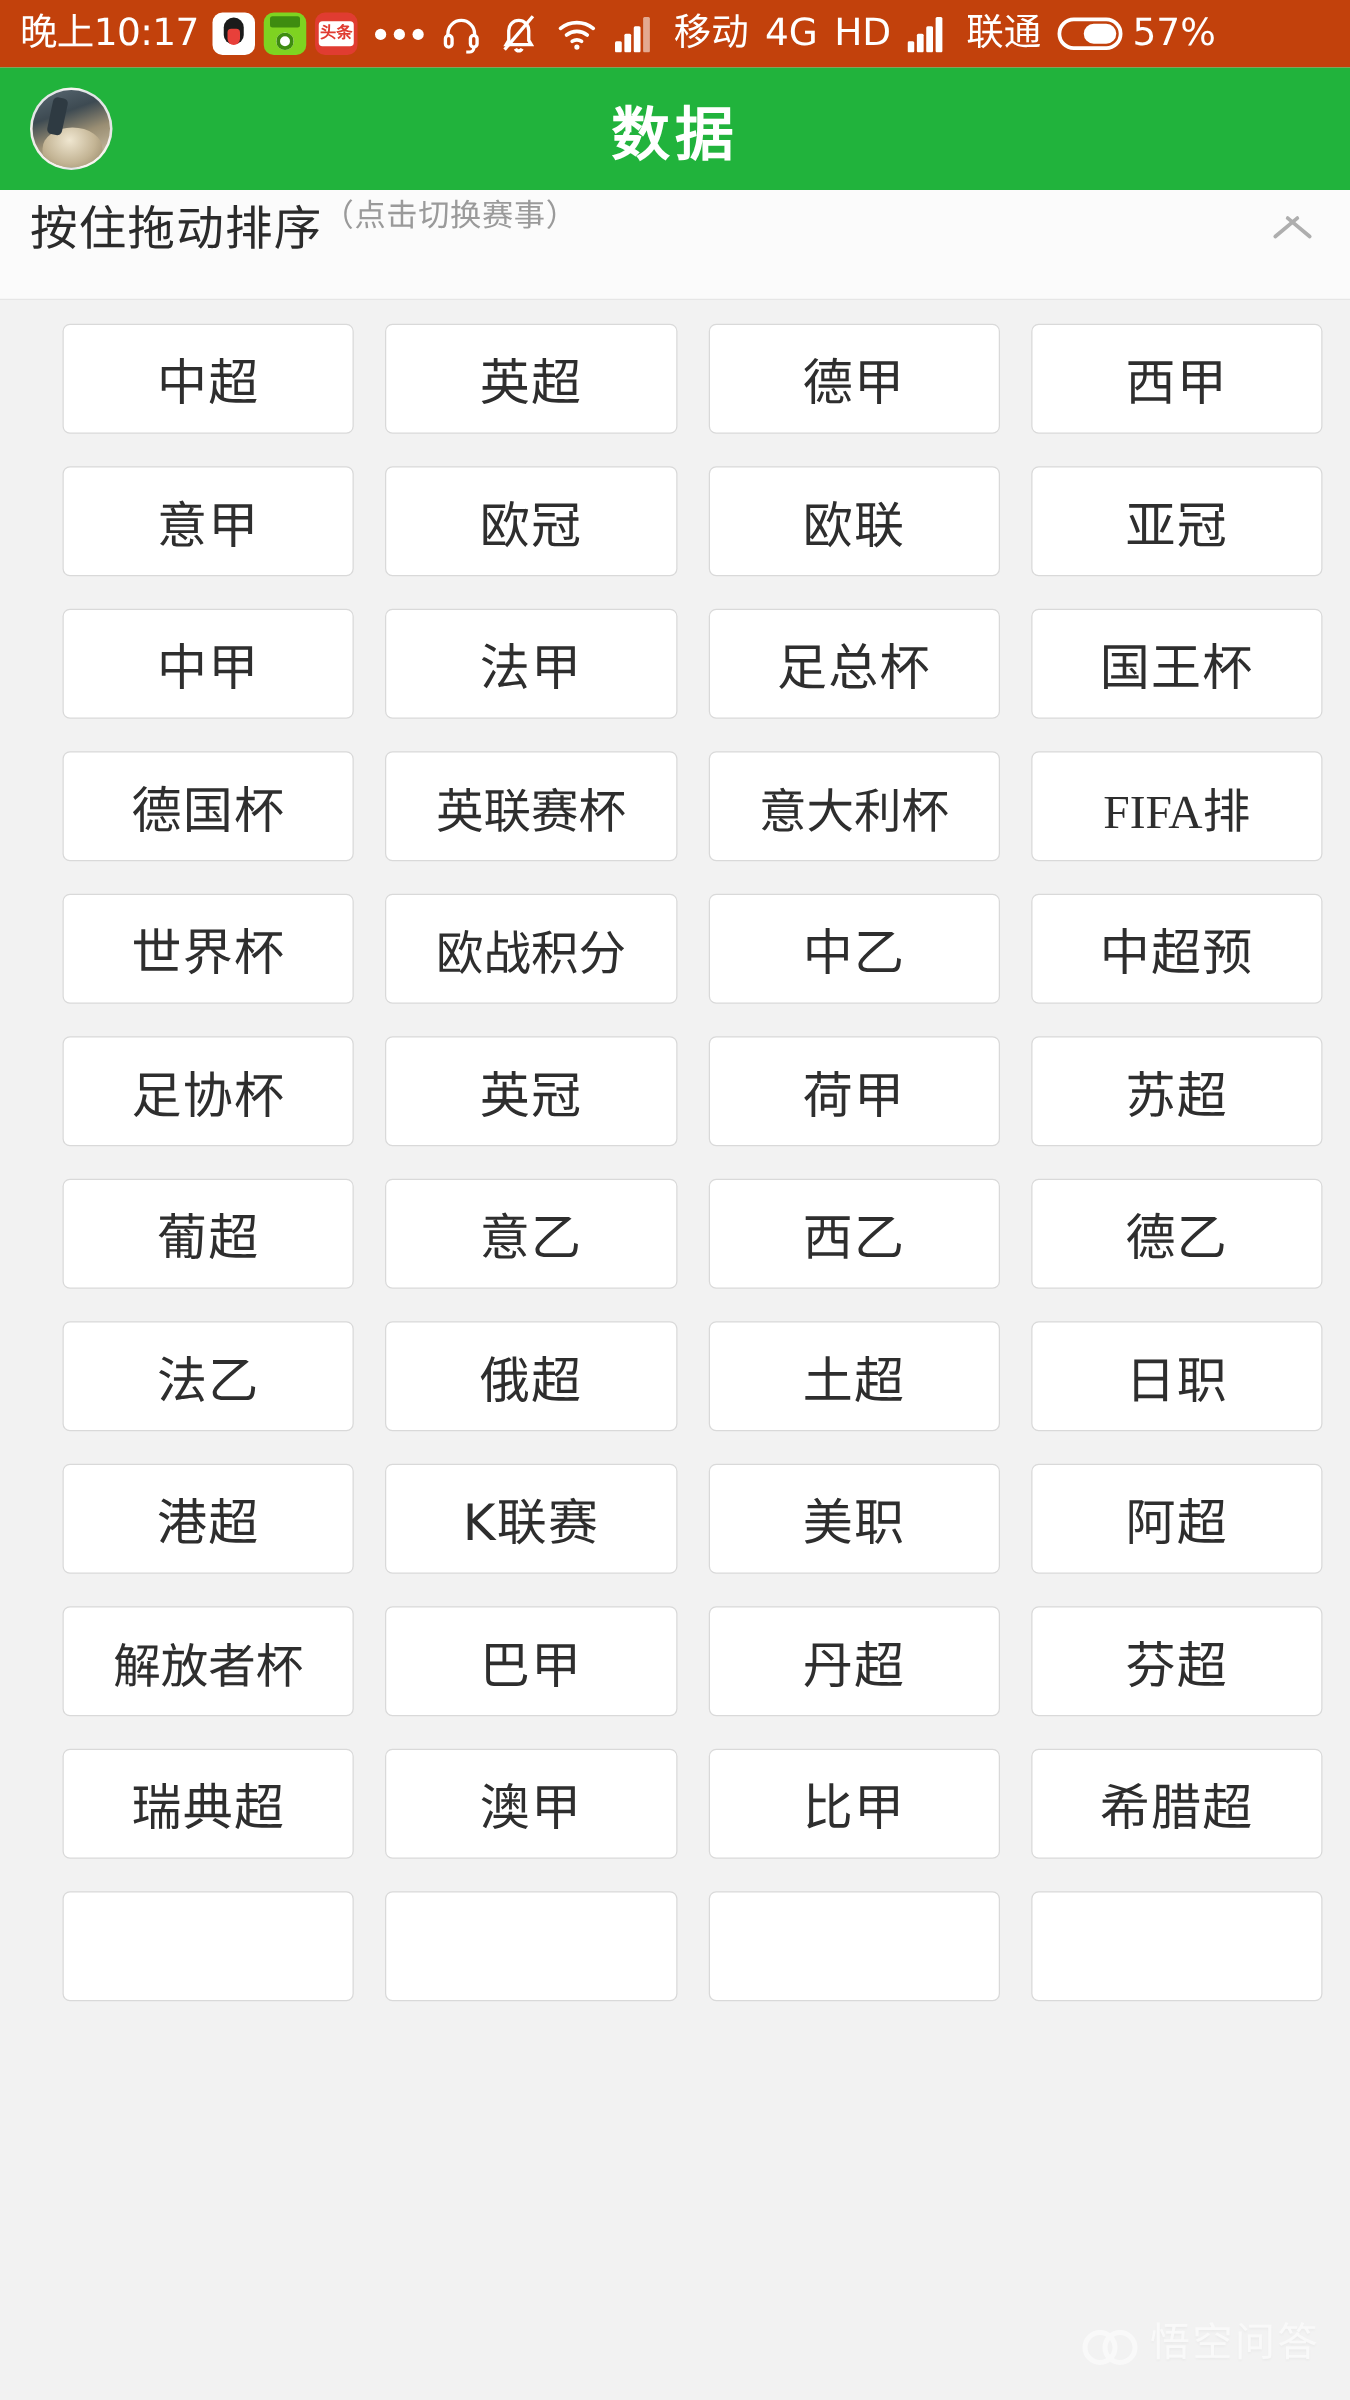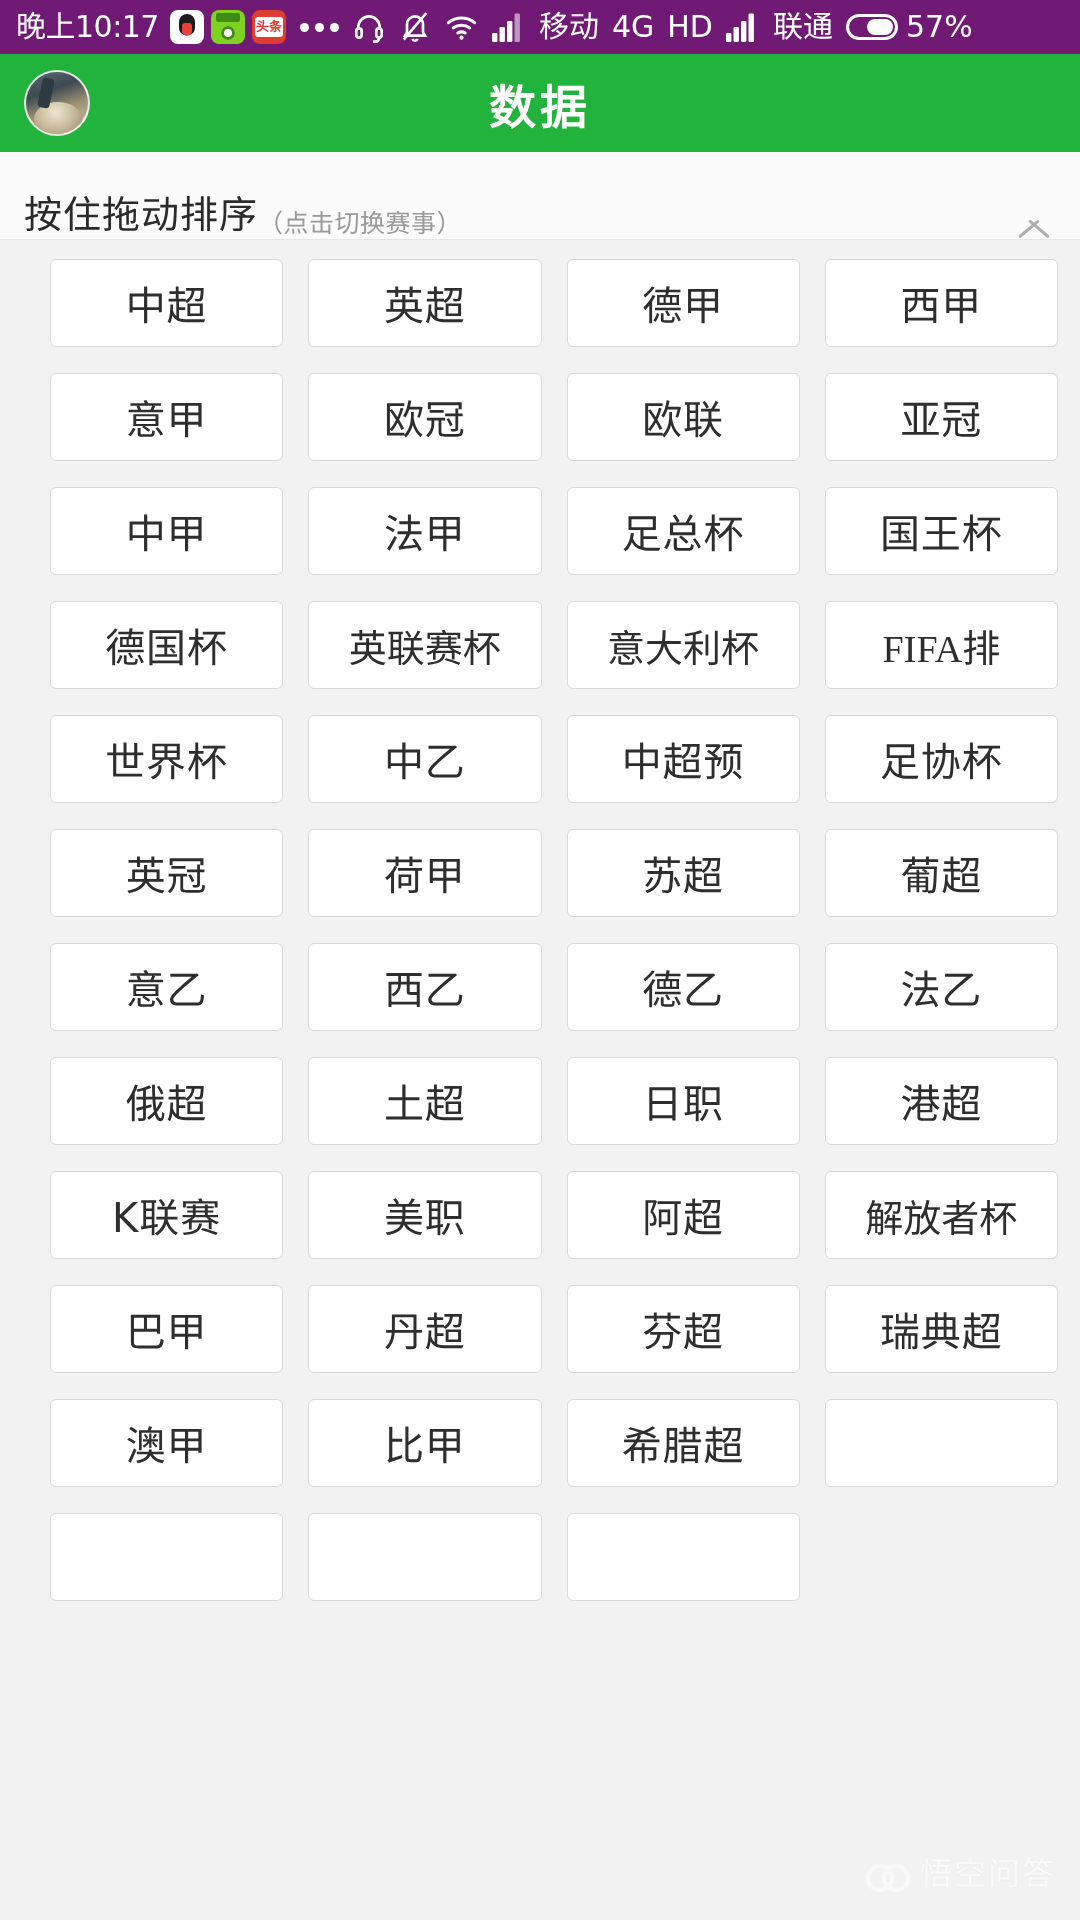--- a/index.html
+++ b/index.html
@@ -19,21 +19,21 @@
     position: relative;
     display: flex;
     flex-direction: column;
     background: #f2f2f2;
   }
 
   
   .statusbar {
     height: 54px;
     flex: 0 0 54px;
-    background: #701a75;
+    background: #c2410c;
     color: #ffffff;
     display: flex;
     align-items: center;
     padding: 0 14px 0 16px;
     gap: 0;
     font-size: 30px;
     line-height: 1;
     white-space: nowrap;
   }
   .sb-clock {
@@ -190,21 +190,21 @@
     font-weight: bold;
     letter-spacing: 4px;
   }
 
   
   .section-head {
     flex: 0 0 88px;
     height: 88px;
     background: #fbfbfb;
     display: flex;
-    align-items: flex-end;
+    align-items: flex-start;
     padding: 0 26px 0 24px;
     border-bottom: 1px solid #e6e6e6;
   }
   .sh-main {
     font-size: 38px;
     color: #2b2b2b;
     letter-spacing: 1px;
   }
   .sh-sub {
     font-size: 25px;
@@ -394,20 +394,21 @@
         <div class="cell">亚冠</div>
         <div class="cell">中甲</div>
         <div class="cell">法甲</div>
         <div class="cell">足总杯</div>
         <div class="cell">国王杯</div>
         <div class="cell">德国杯</div>
         <div class="cell compact">英联赛杯</div>
         <div class="cell compact">意大利杯</div>
         <div class="cell compact">FIFA排</div>
         <div class="cell">世界杯</div>
+        <div class="cell compact">欧战积分</div>
         <div class="cell">中乙</div>
         <div class="cell">中超预</div>
         <div class="cell">足协杯</div>
         <div class="cell">英冠</div>
         <div class="cell">荷甲</div>
         <div class="cell">苏超</div>
         <div class="cell">葡超</div>
         <div class="cell">意乙</div>
         <div class="cell">西乙</div>
         <div class="cell">德乙</div>

